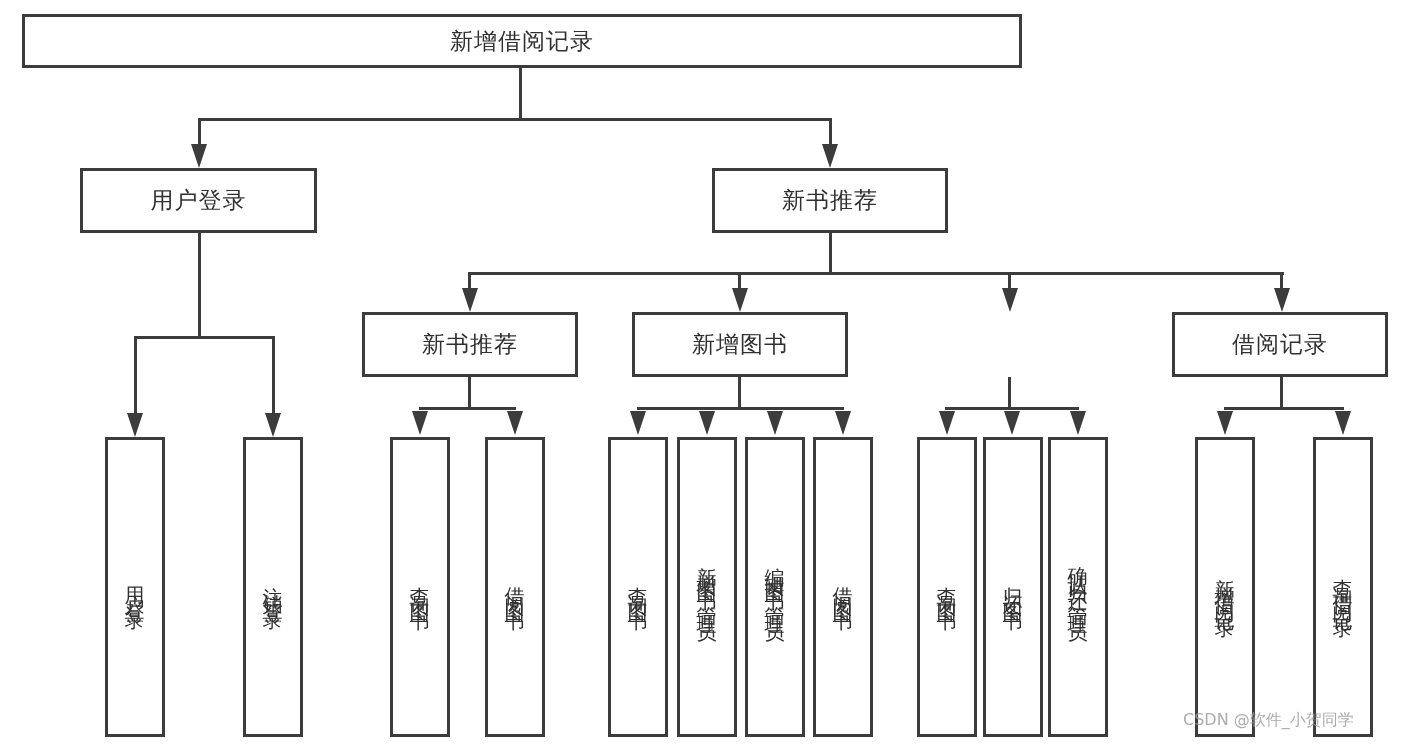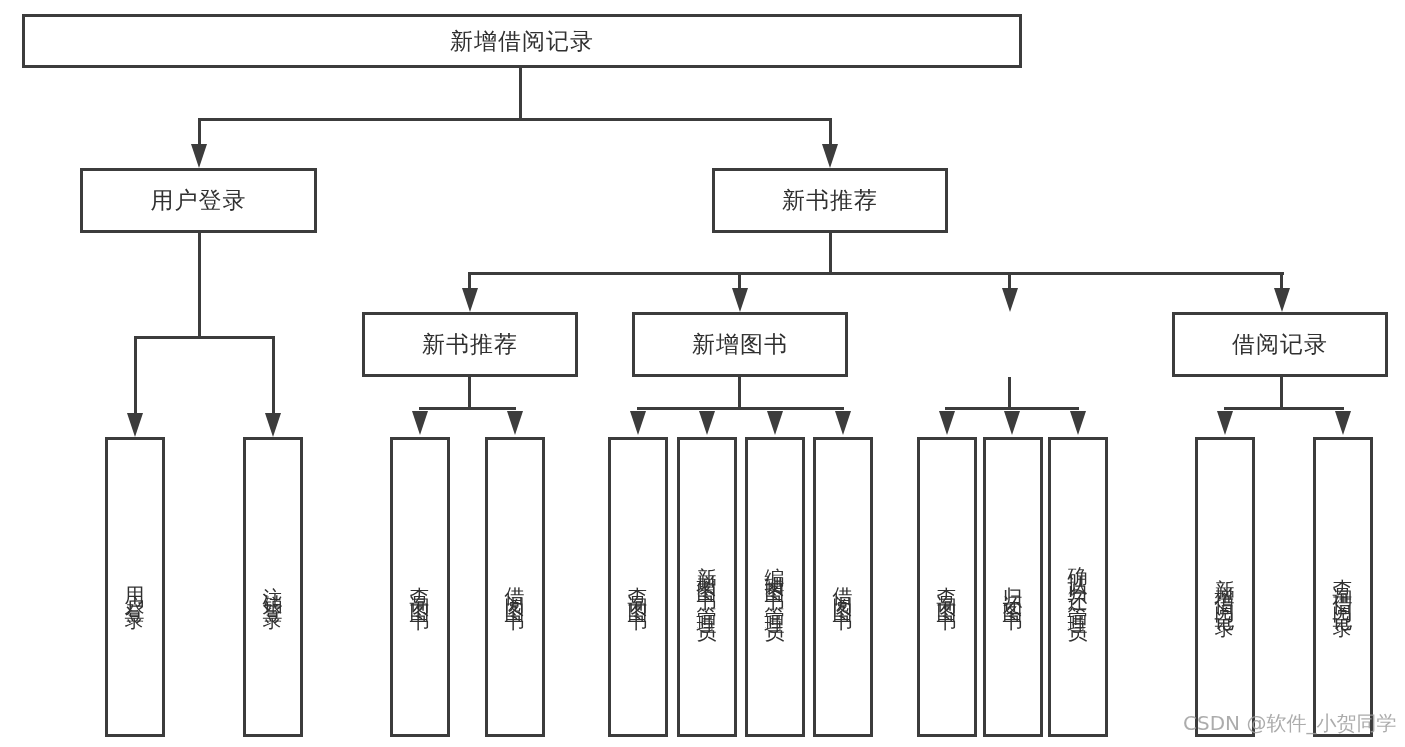--- a/index.html
+++ b/index.html
@@ -17,21 +17,21 @@
   }
   .hline{position:absolute;height:3px;background:#3c3c3c;z-index:1;}
   .vline{position:absolute;width:3px;background:#3c3c3c;z-index:1;}
   .arrow{
     position:absolute;width:0;height:0;z-index:1;
     border-left:8px solid transparent;border-right:8px solid transparent;
     border-top:24px solid #3c3c3c;
   }
   .watermark{
     position:absolute;left:1183px;top:710px;z-index:5;
-    font-size:20px;color:rgba(158,158,158,0.85);white-space:nowrap;
+    font-size:16px;color:rgba(158,158,158,0.85);white-space:nowrap;
   }
 </style>
 </head>
 <body>
 
 <div class="canvas">
 
   <div class="box" style="left:22px;top:14px;width:1000px;height:54px;">
     <span>新增借阅记录</span>
   </div>

